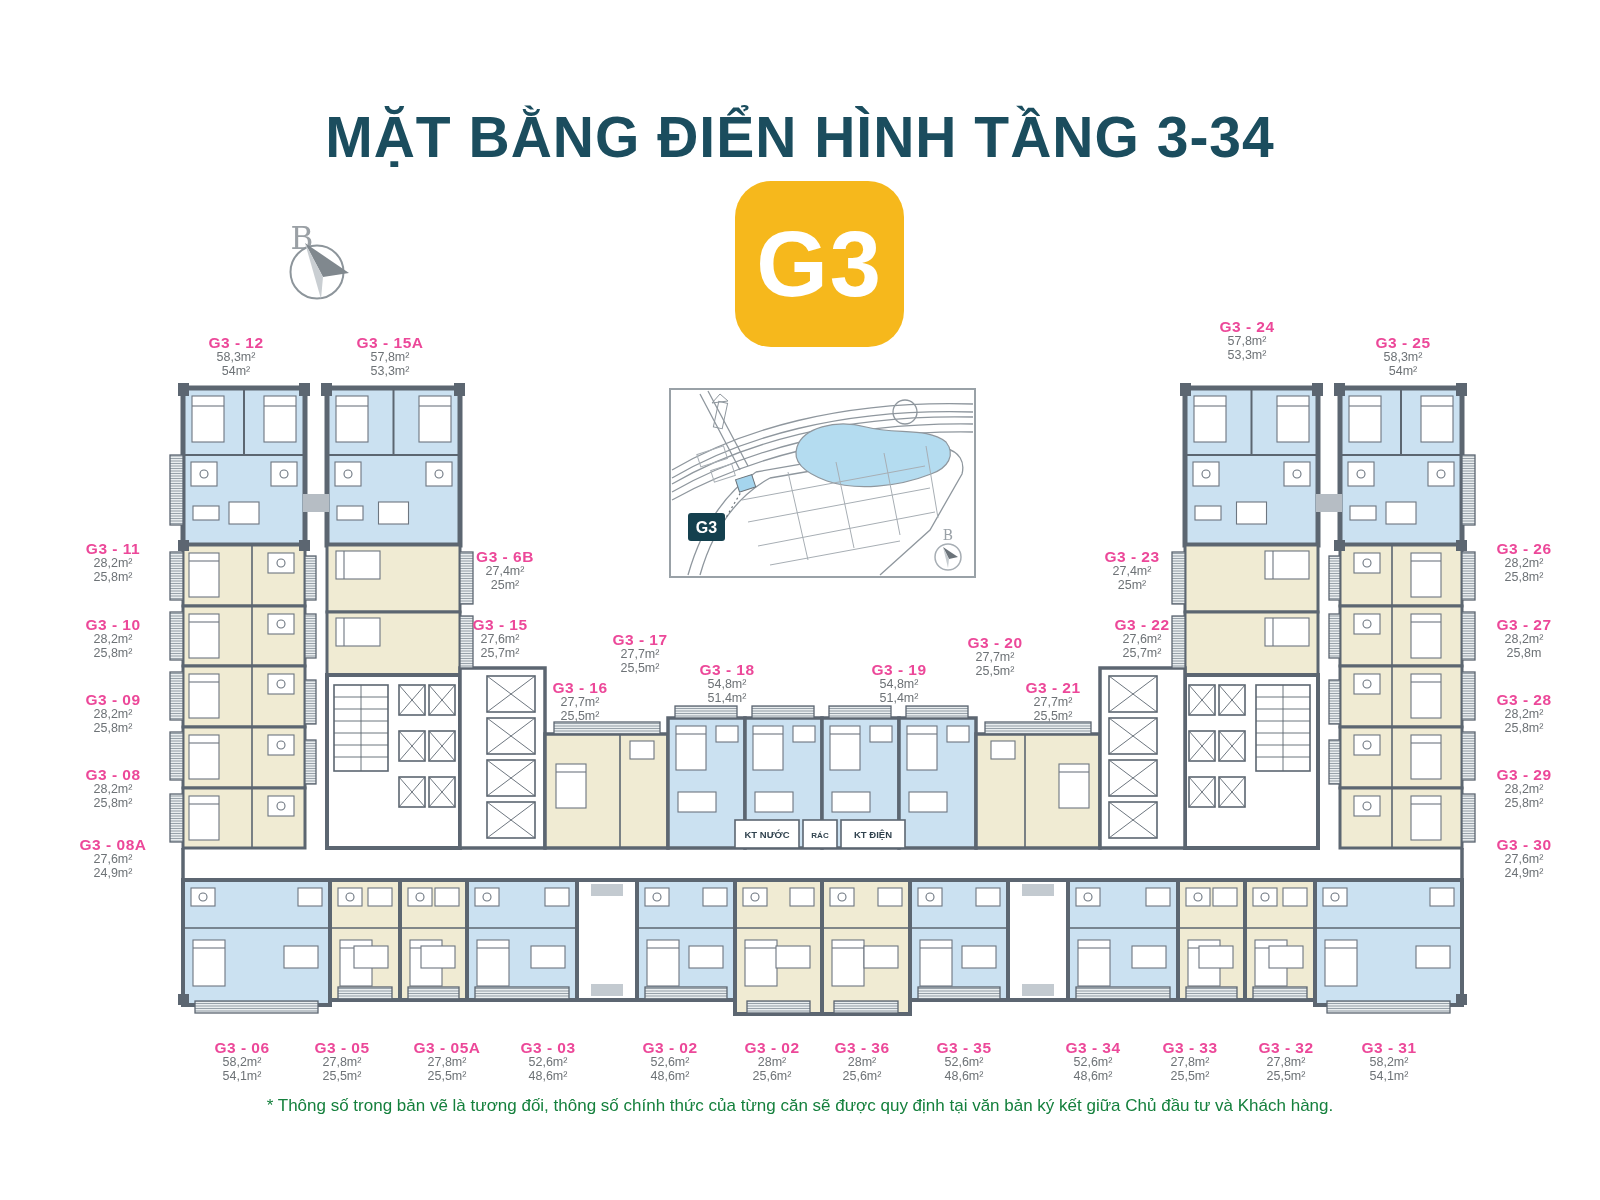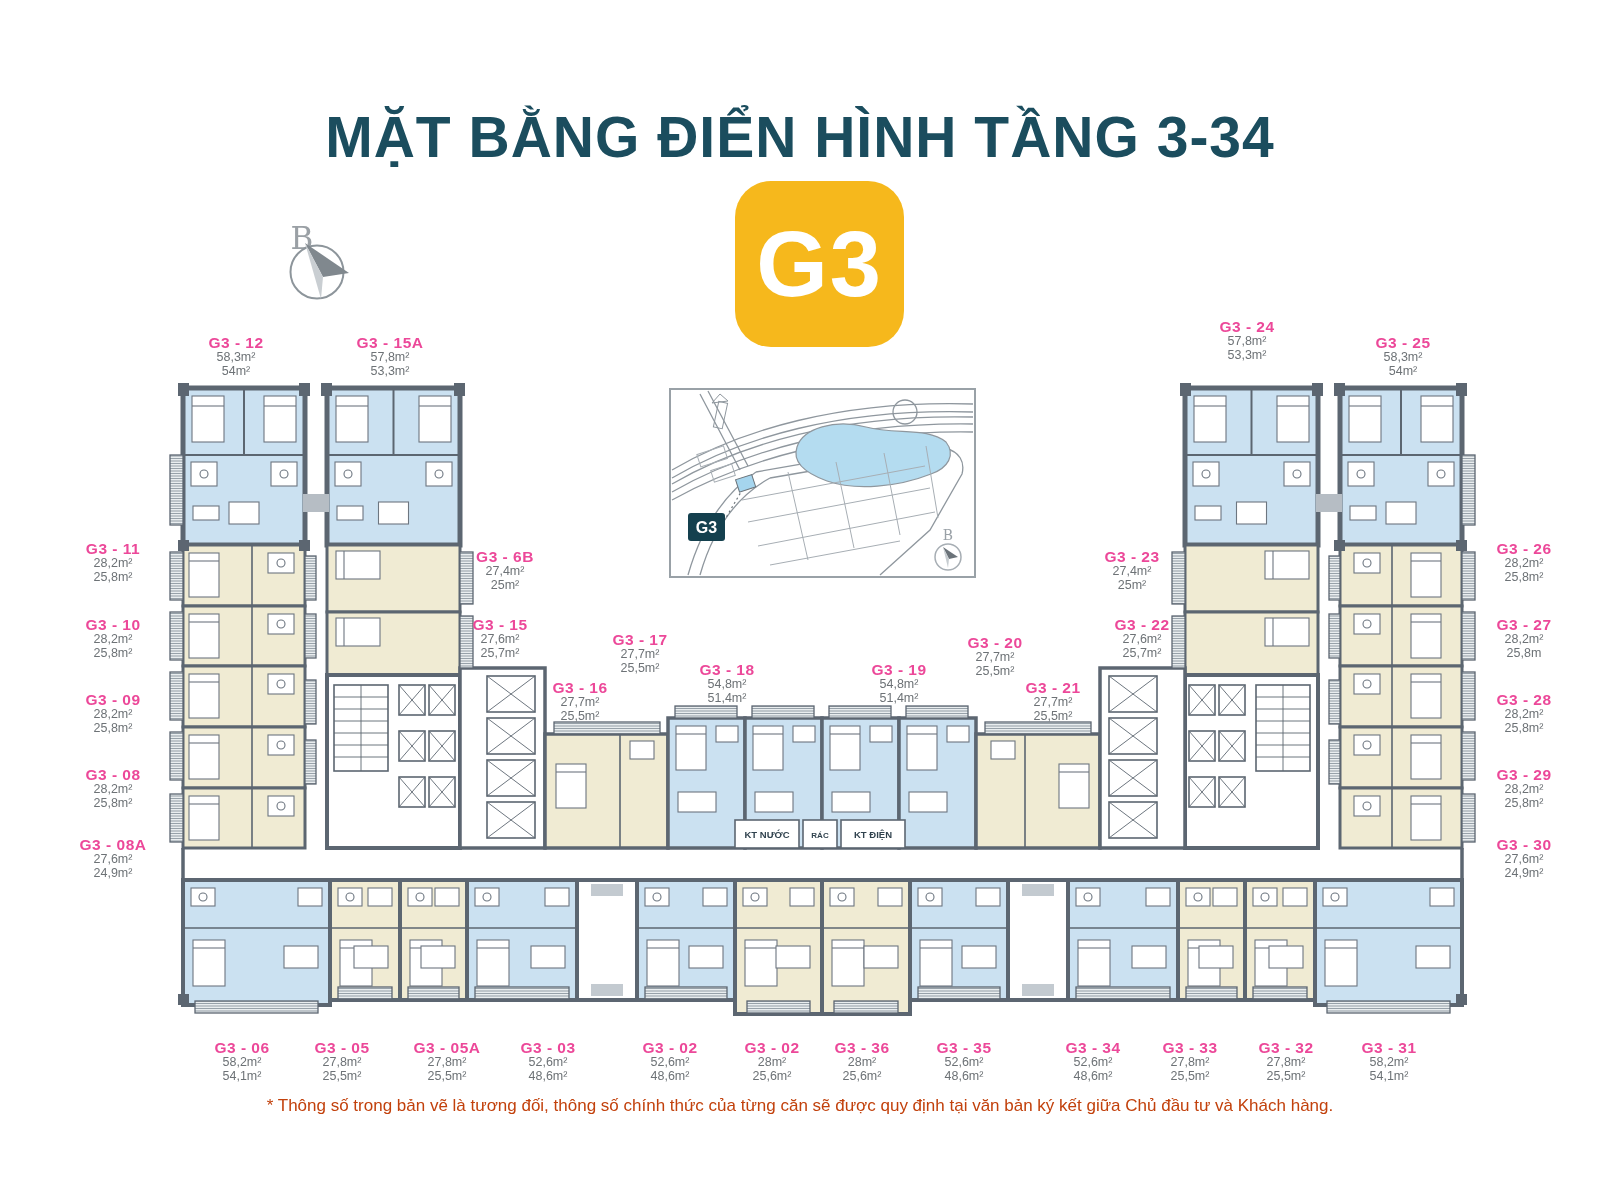--- a/index.html
+++ b/index.html
@@ -7,21 +7,21 @@
           font-family:"Liberation Sans","DejaVu Sans",sans-serif;border-radius:20px; }
   .page-title { position:absolute; left:0; top:104px; width:100%; text-align:center;
      font-size:57px; font-weight:bold; color:#1b4d5e; letter-spacing:1px; }
   .logo { position:absolute; left:735px; top:181px; width:169px; height:166px; border-radius:36px;
      background:#f6b81c; display:flex; align-items:center; justify-content:center; }
   .logo span { font-size:92px; font-weight:bold; color:#ffffff; letter-spacing:2px; }
   .plan-svg { position:absolute; left:0; top:0; }
   .ulabel { position:absolute; transform:translateX(-50%); text-align:center; white-space:nowrap;
      color:#6d7276; font-size:12.5px; line-height:13.5px; }
   .uid { color:#ec4899; font-weight:bold; font-size:15.5px; line-height:17px; letter-spacing:0.5px; }
-  .footnote { position:absolute; left:0; width:100%; text-align:center; color:#c2410c; font-size:17px; }
+  .footnote { position:absolute; left:0; width:100%; text-align:center; color:#15803d; font-size:17px; }
   .fn1 { top:1096px; } .fn2 { top:1129px; }
 </style>
 </head>
 <body>
 
 <div class="page">
   <div class="page-title">MẶT BẰNG ĐIỂN HÌNH TẦNG 3-34</div>
   <div class="logo">
       <span>G3</span>
     </div>

